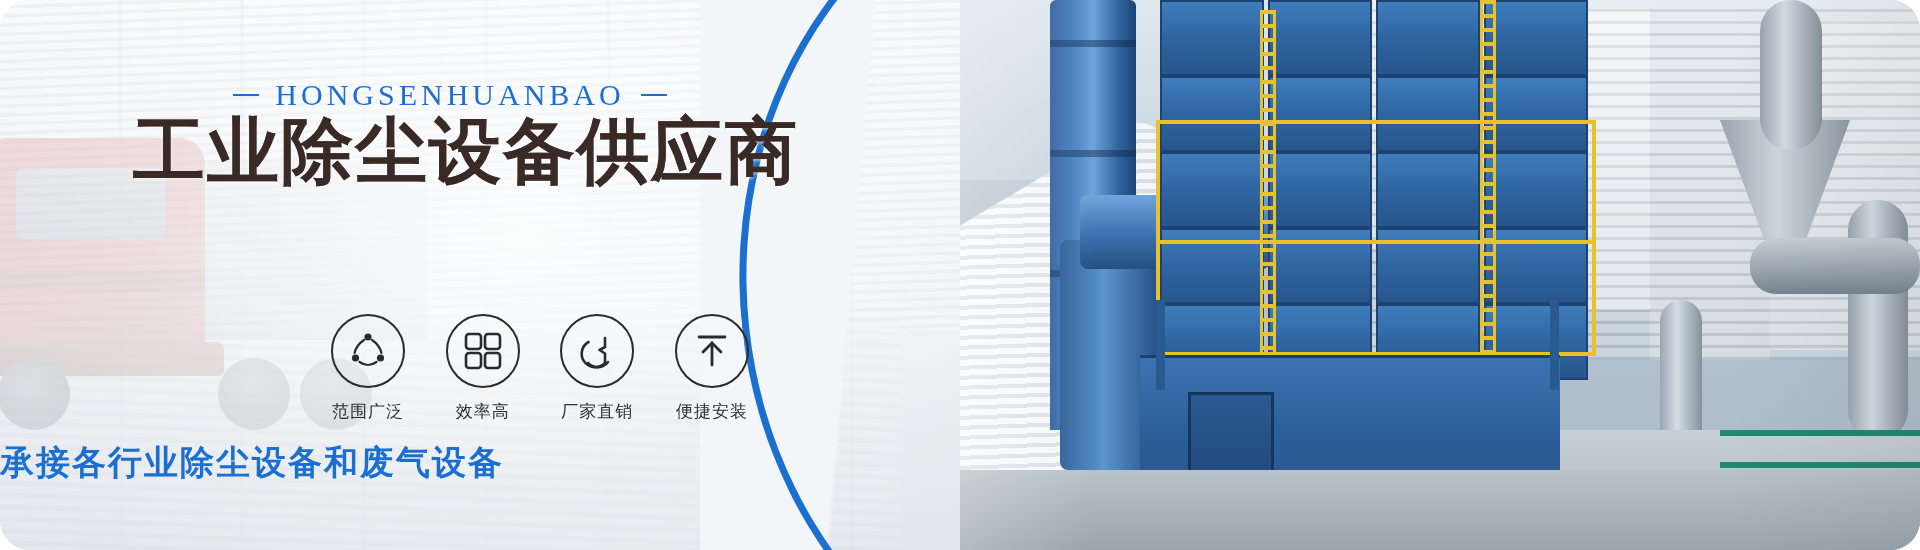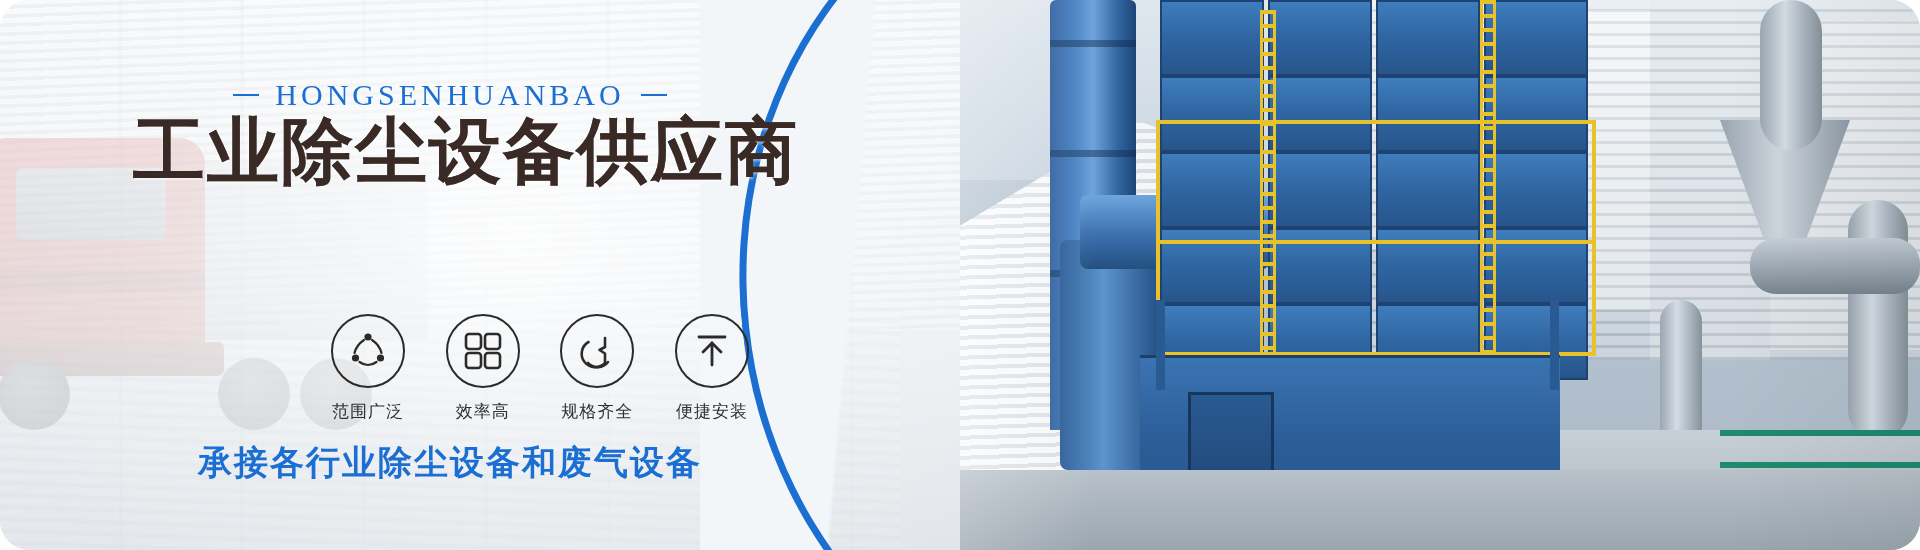--- a/index.html
+++ b/index.html
@@ -292,21 +292,21 @@
   }
   .feature-label{
     margin-top:12px;
     font-size:17px;color:#2f2f2f;letter-spacing:1px;
     font-family:"DejaVu Sans","Liberation Sans",sans-serif;
     white-space:nowrap;
   }
 
   .tagline{
     position:absolute;left:0;top:440px;width:900px;
-    text-align:center;
+    text-align:left;
     font-size:34px;
     font-weight:bold;
     letter-spacing:2px;
     color:#1b6fd2;
     font-family:"DejaVu Sans","Liberation Sans",sans-serif;
     white-space:nowrap;
   }
 </style>
 </head>
 <body>
@@ -450,21 +450,21 @@
         <div class="feature-label">效率高</div>
       </div>
 
       <div class="feature">
         <div class="circ">
           <svg width="44" height="44" viewBox="0 0 44 44" aria-hidden="true">
             <path d="M30 9 L30 18 L24.5 21 L30 24.5 L30 34 A13.5 13.5 0 1 1 13.5 13" fill="none" stroke="#2b2b2b" stroke-width="2.6" stroke-linejoin="round" stroke-linecap="round"></path>
             <path d="M33 33 A13 13 0 0 1 13 34" fill="none" stroke="#2b2b2b" stroke-width="2.6" stroke-linecap="round"></path>
           </svg>
         </div>
-        <div class="feature-label">规格齐全</div>
+        <div class="feature-label">厂家直销</div>
       </div>
 
       <div class="feature">
         <div class="circ">
           <svg width="40" height="40" viewBox="0 0 40 40" aria-hidden="true">
             <line x1="7" y1="6" x2="33" y2="6" stroke="#2b2b2b" stroke-width="2.8" stroke-linecap="round"></line>
             <line x1="20" y1="12" x2="20" y2="34" stroke="#2b2b2b" stroke-width="2.8" stroke-linecap="round"></line>
             <path d="M11 21 L20 12 L29 21" fill="none" stroke="#2b2b2b" stroke-width="2.8" stroke-linejoin="round" stroke-linecap="round"></path>
           </svg>
         </div>

